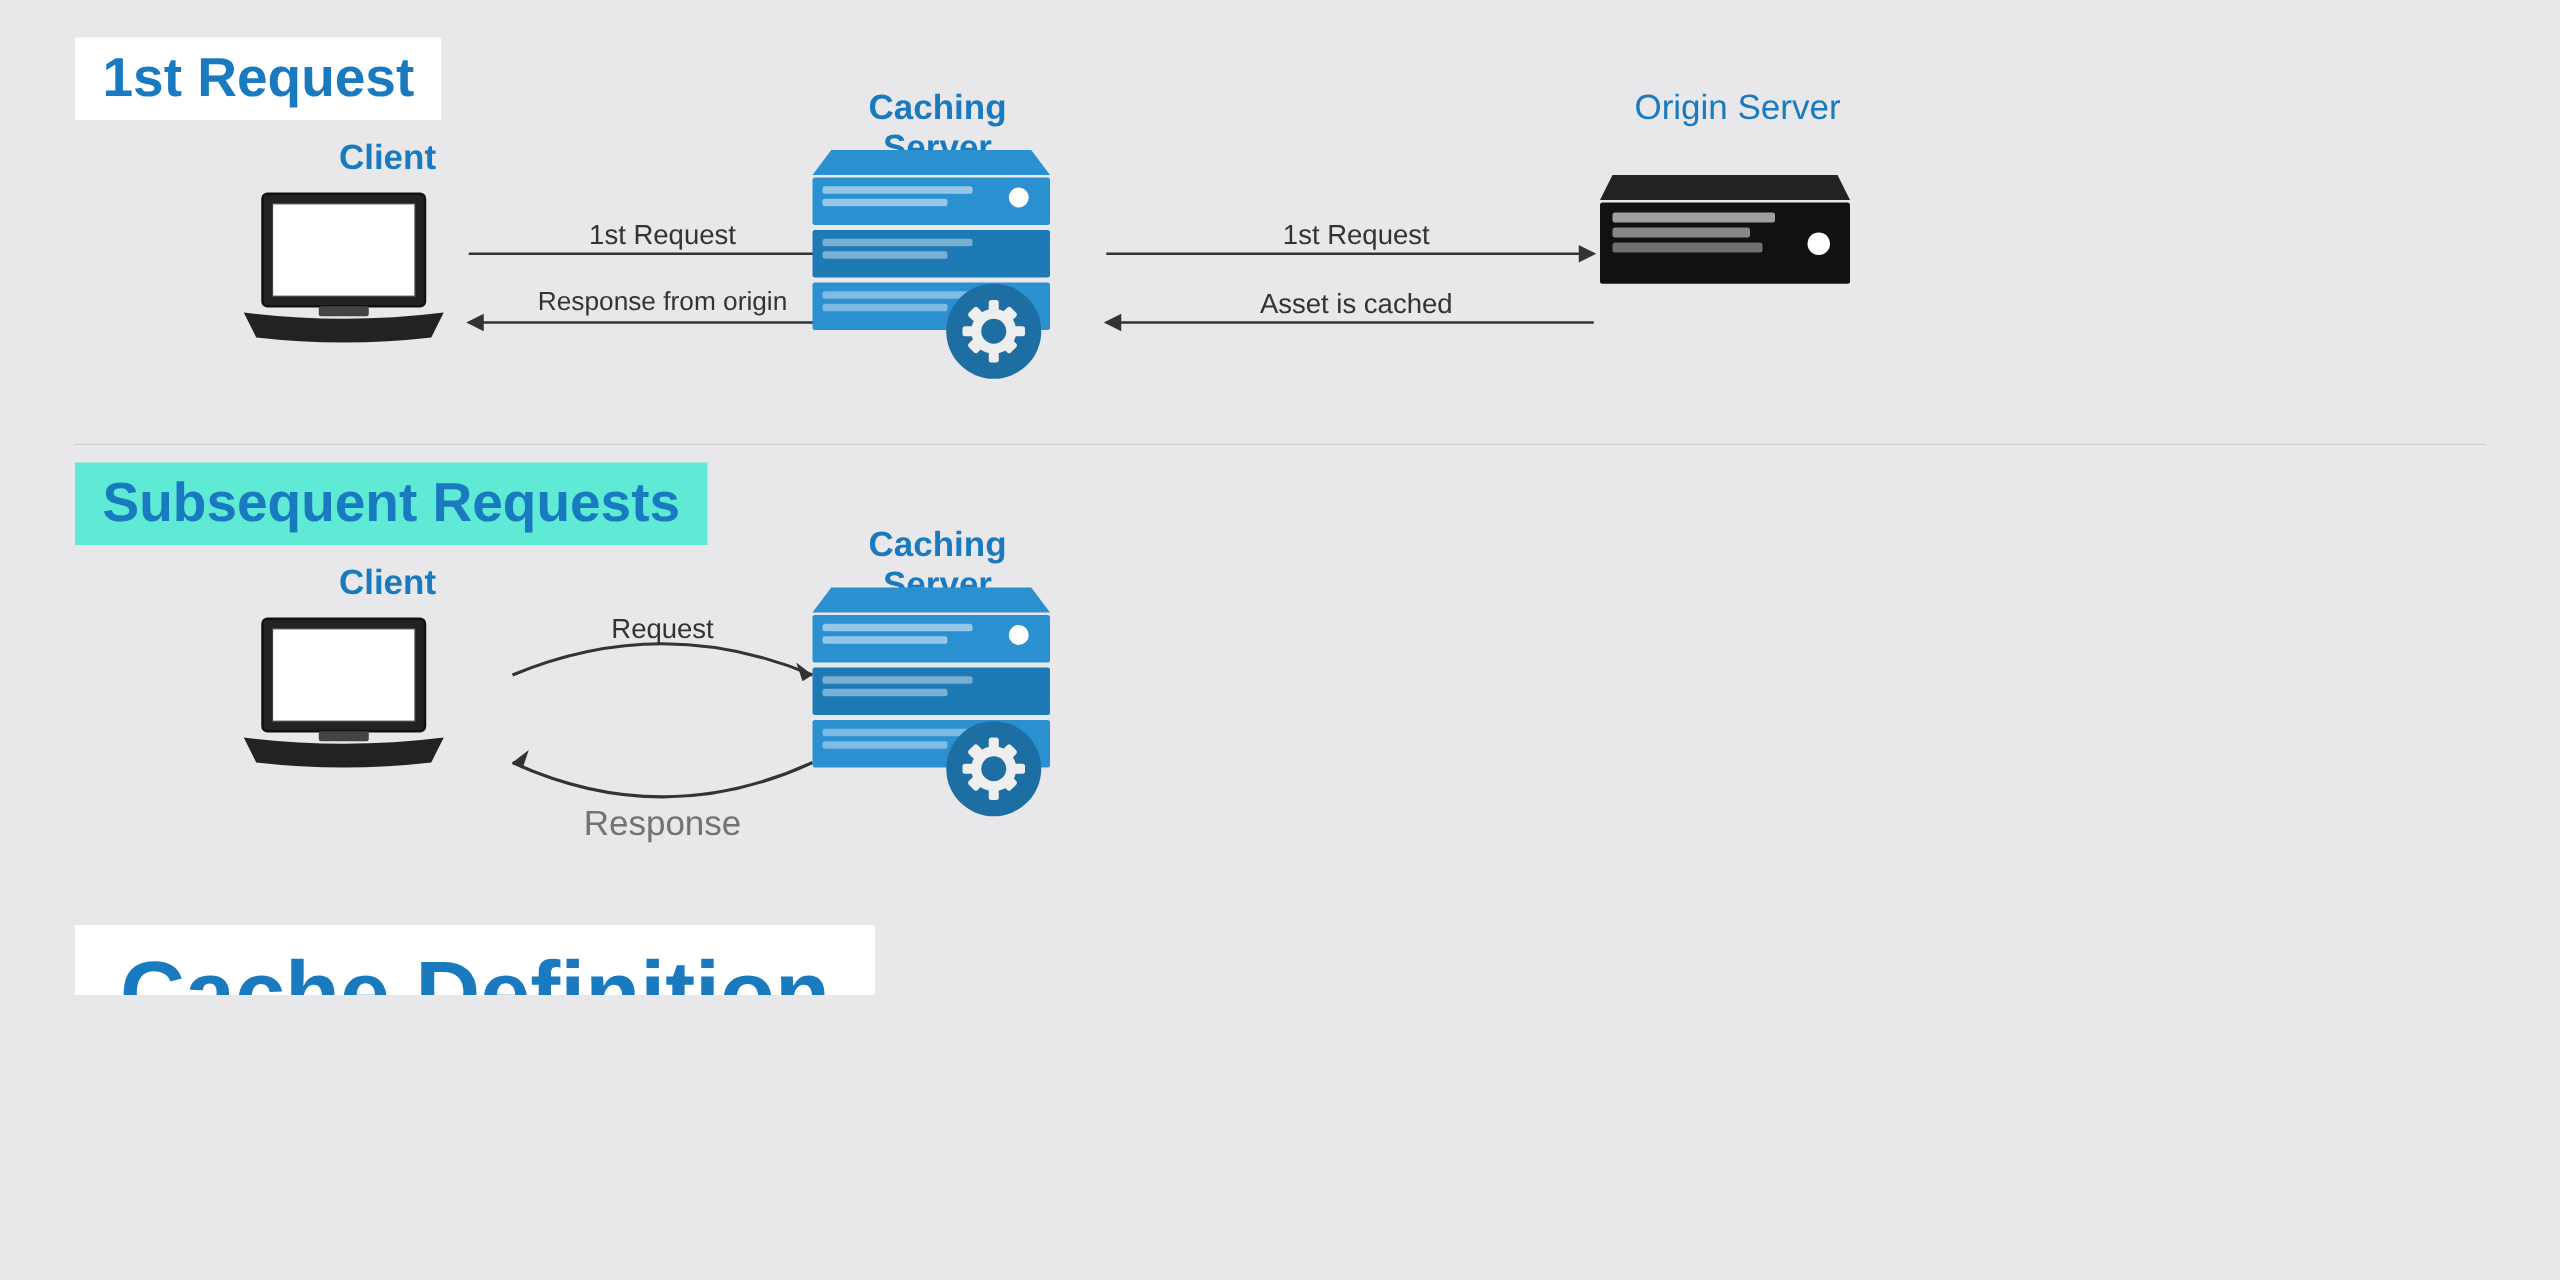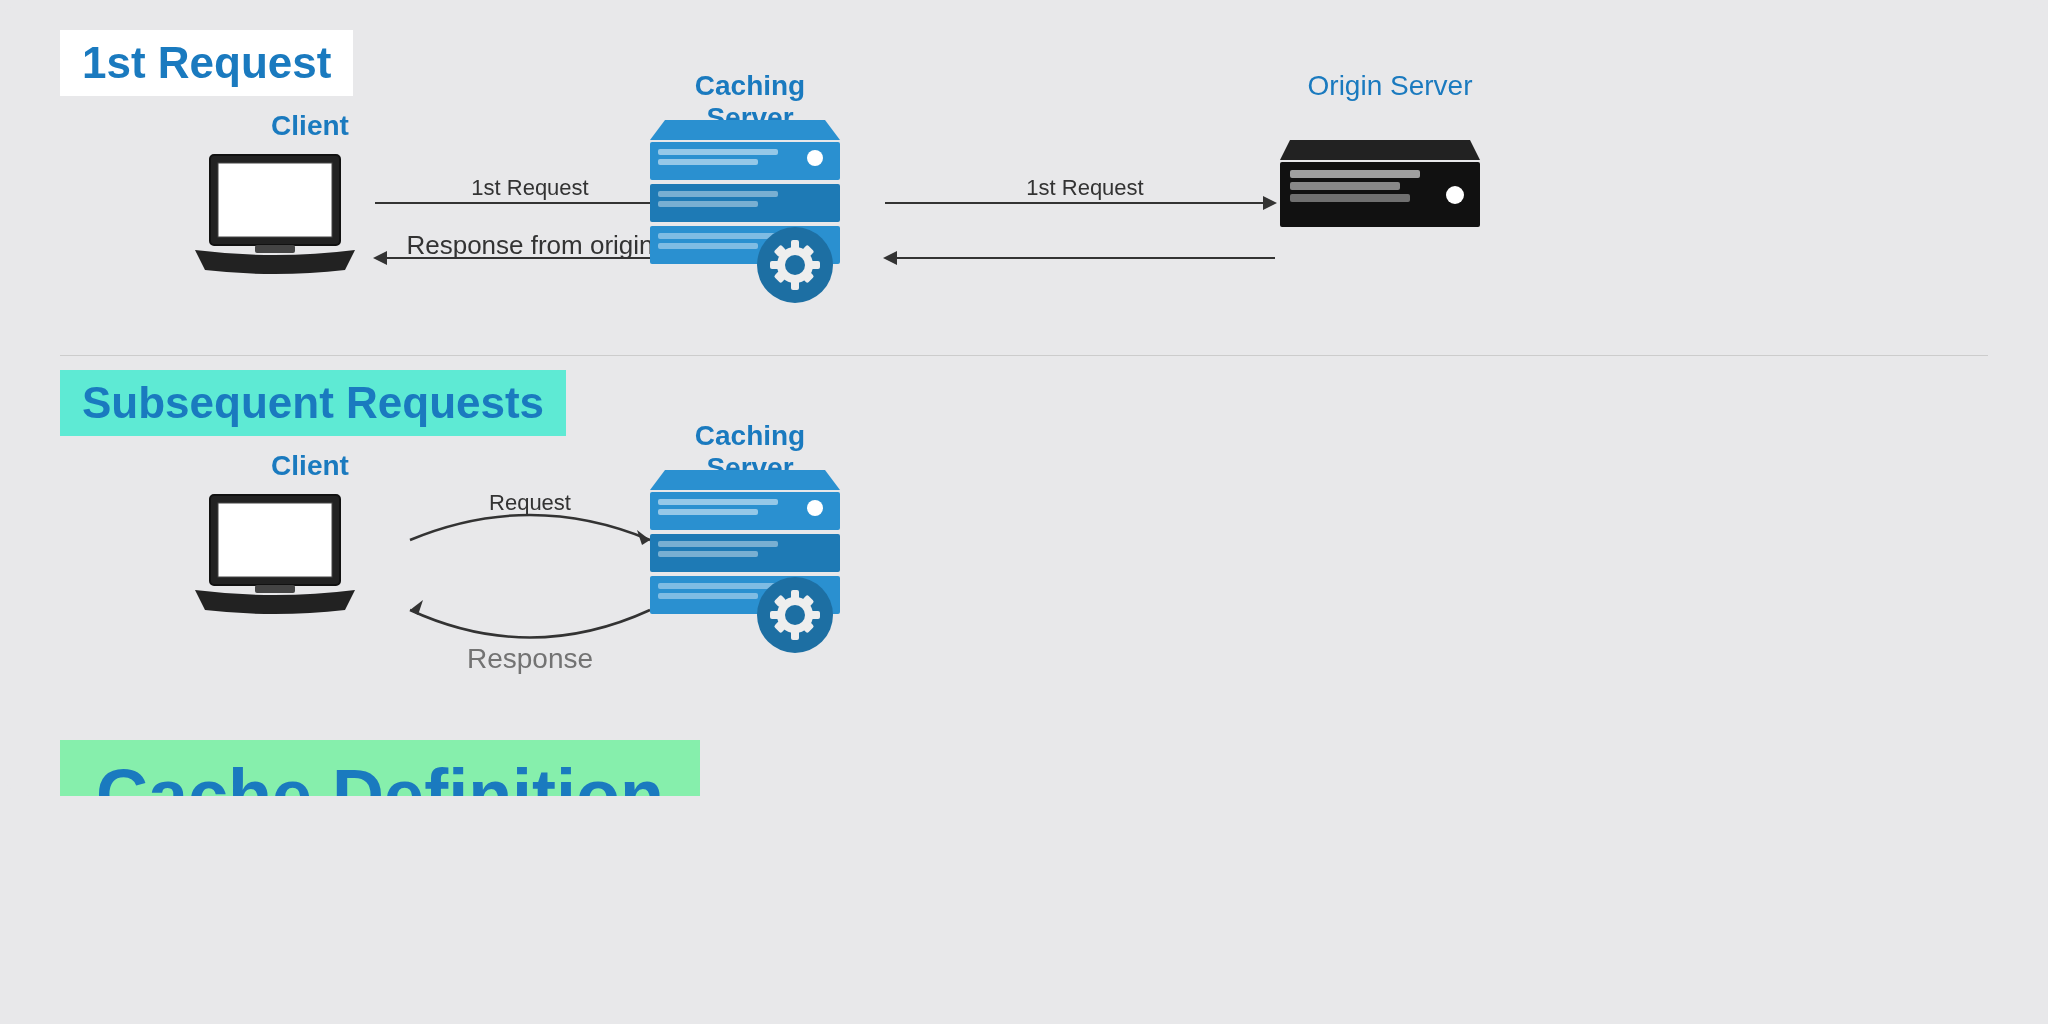--- a/index.html
+++ b/index.html
@@ -40,21 +40,21 @@
 
   <div style="position:absolute; top:175px; left:380px; width:300px; text-align:center;">
     <span style="font-size:22px; color:#333;">1st Request</span>
   </div>
 
   <div style="position:absolute; top:202px; left:375px; width:295px; height:2px; background:#333;">
     <div style="position:absolute; right:-2px; top:-6px; border-top:7px solid transparent; border-bottom:7px solid transparent; border-left:14px solid #333;"></div>
   </div>
 
   <div style="position:absolute; top:230px; left:380px; width:300px; text-align:center;">
-    <span style="font-size:26px; color:#333;text-align:center;">Response from origin</span>
+    <span style="font-size:21px; color:#333;text-align:center;">Response from origin</span>
   </div>
 
   <div style="position:absolute; top:257px; left:375px; width:295px; height:2px; background:#333;">
     <div style="position:absolute; left:-2px; top:-6px; border-top:7px solid transparent; border-bottom:7px solid transparent; border-right:14px solid #333;"></div>
   </div>
 
   <div style="position:absolute; top:70px; left:650px; text-align:center; width:200px;">
     <span style="color:#1a7abf; font-weight:700; font-size:28px;">Caching Server</span>
   </div>
 
@@ -92,20 +92,23 @@
     </svg>
   </div>
 
   <div style="position:absolute; top:175px; left:890px; width:390px; text-align:center;">
     <span style="font-size:22px; color:#333;">1st Request</span>
   </div>
   <div style="position:absolute; top:202px; left:885px; width:390px; height:2px; background:#333;">
     <div style="position:absolute; right:-2px; top:-6px; border-top:7px solid transparent; border-bottom:7px solid transparent; border-left:14px solid #333;"></div>
   </div>
 
+  <div style="position:absolute; top:230px; left:890px; width:390px; text-align:center;">
+    <span style="font-size:22px; color:#333;">Asset is cached</span>
+  </div>
   <div style="position:absolute; top:257px; left:885px; width:390px; height:2px; background:#333;">
     <div style="position:absolute; left:-2px; top:-6px; border-top:7px solid transparent; border-bottom:7px solid transparent; border-right:14px solid #333;"></div>
   </div>
 
   <div style="position:absolute; top:70px; left:1290px; text-align:center; width:200px;">
     <span style="color:#1a7abf; font-weight:400; font-size:28px;">Origin Server</span>
   </div>
 
   <div style="position:absolute; top:130px; left:1280px;">
     <svg width="200" height="110" viewBox="0 0 200 110">
@@ -183,17 +186,17 @@
       <rect x="151" y="168" width="8" height="12" rx="2" fill="#eee"></rect>
       <rect x="130" y="151" width="12" height="8" rx="2" fill="#eee"></rect>
       <rect x="168" y="151" width="12" height="8" rx="2" fill="#eee"></rect>
       <rect x="136" y="136" width="8" height="10" rx="2" fill="#eee" transform="rotate(45,140,141)"></rect>
       <rect x="164" y="162" width="8" height="10" rx="2" fill="#eee" transform="rotate(45,168,167)"></rect>
       <rect x="136" y="162" width="8" height="10" rx="2" fill="#eee" transform="rotate(-45,140,167)"></rect>
       <rect x="164" y="136" width="8" height="10" rx="2" fill="#eee" transform="rotate(-45,168,141)"></rect>
     </svg>
   </div>
 
-  <div style="position:absolute; top:740px; left:60px; background:#86efac; padding:14px 36px;">
+  <div style="position:absolute; top:740px; left:60px; background:#ffffff; padding:14px 36px;">
     <span style="color:#1a7abf; font-size:72px; font-weight:900;">Cache Definition</span>
   </div>
 
 </div>
 
 </body></html>

